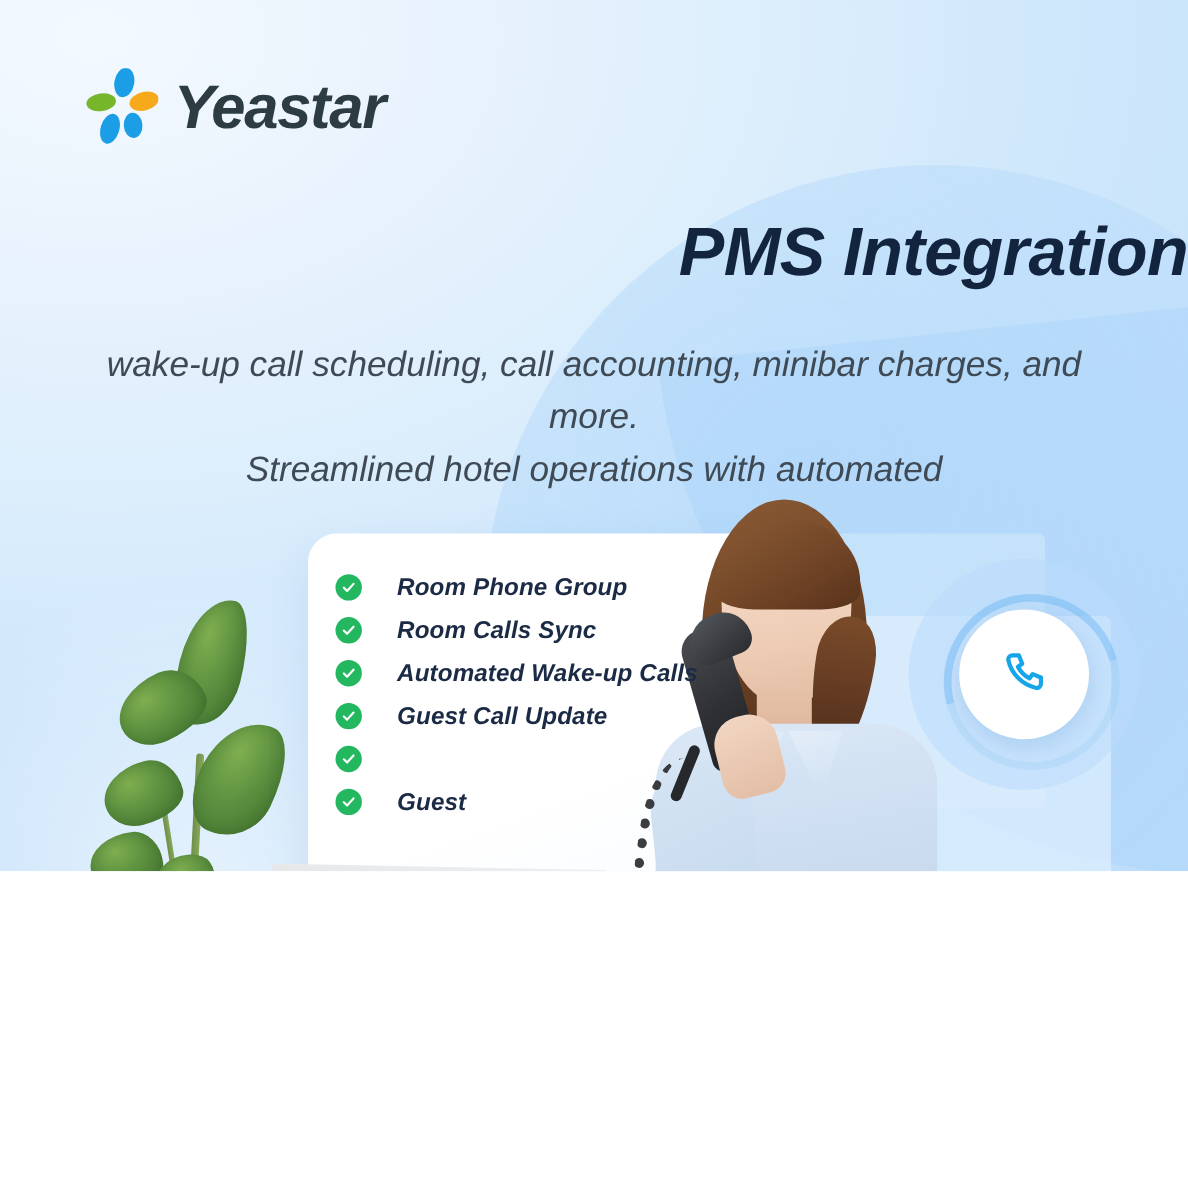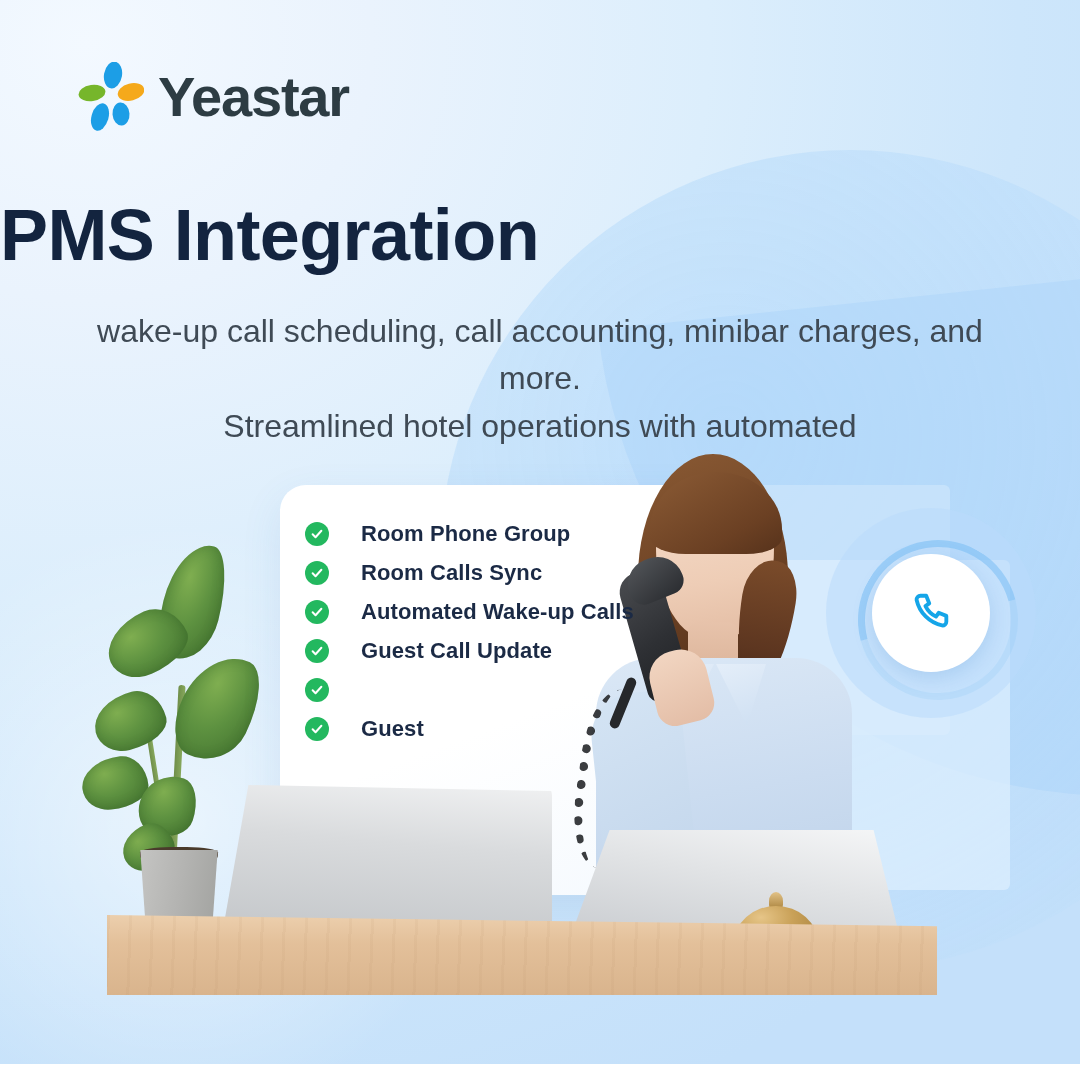--- a/index.html
+++ b/index.html
@@ -3,25 +3,26 @@
 <meta charset="utf-8">
 <style>
   html, body {
     margin: 0;
     padding: 0;
     background: #ffffff;
   }
   #stage {
     position: relative;
     width: 1080px;
-    height: 1064px;
+    height: 792px;
     overflow: hidden;
     font-family: "Liberation Sans", sans-serif;
     background:
       radial-gradient(120% 110% at 8% 4%, #f3f9ff 0%, #eaf3fd 22%, #dceefc 48%, #cde6fb 72%, #c4e0fa 100%);
+    font-style: italic;
   }
 
   
   .bg-layer { position: absolute; inset: 0; overflow: hidden; }
   .bg-bigcircle {
     position: absolute;
     right: -180px; top: 150px;
     width: 820px; height: 820px;
     border-radius: 50%;
     background: radial-gradient(circle at 35% 35%, rgba(172,213,250,.55) 0%, rgba(183,219,251,.42) 55%, rgba(198,227,252,.22) 100%);
@@ -56,22 +57,22 @@
     font-weight: 700;
     letter-spacing: -1.2px;
     color: #2d3c43;
     line-height: 1;
     font-family: "Liberation Sans", sans-serif;
   }
 
   .headline {
     position: absolute;
     left: 0; right: 0; top: 197px;
-    text-align: left;
-    font-size: 72px;
+    text-align: right;
+    font-size: 62px;
     font-weight: 700;
     letter-spacing: -0.6px;
     color: #13243f;
     line-height: 1.08;
   }
   .subhead {
     position: absolute;
     left: 60px; right: 60px; top: 308px;
     text-align: center;
     font-size: 32px;

